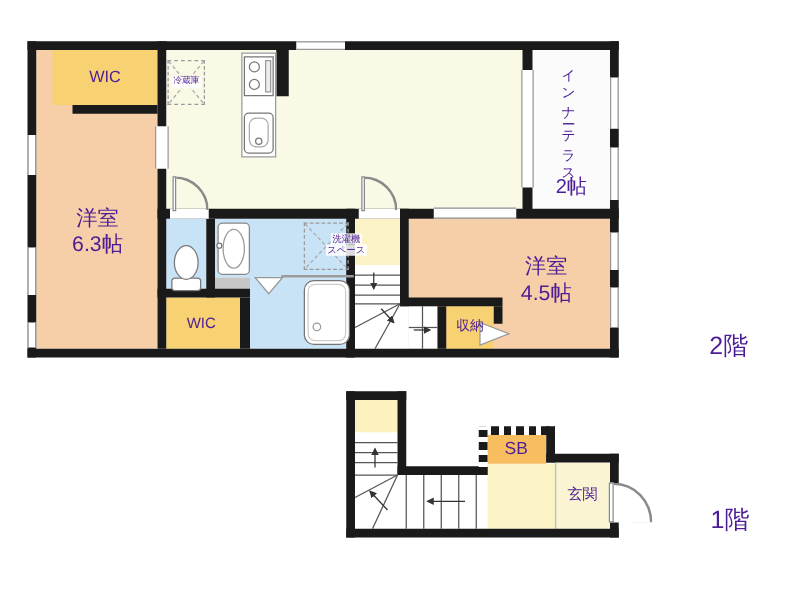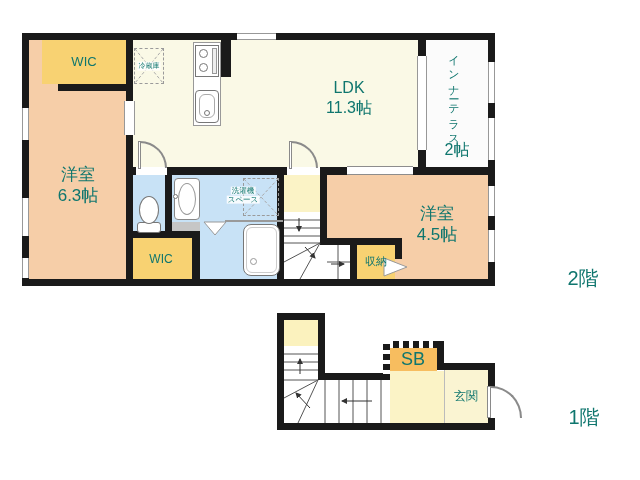--- a/index.html
+++ b/index.html
@@ -1,20 +1,20 @@
 <!DOCTYPE html>
 <html><head>
 <meta charset="utf-8">
 <style>
   html,body{margin:0;padding:0;background:#fff;}
   #canvas{position:relative;width:640px;height:480px;background:#ffffff;overflow:hidden;
           font-family:"Liberation Sans","DejaVu Sans",sans-serif;}
   .w{position:absolute;background:#1a1a1a;}
   .room{position:absolute;}
-  .lbl{position:absolute;color:#0f766e;text-align:center;line-height:1.25;white-space:nowrap;
+  .lbl{position:absolute;color:#4c1d95;text-align:center;line-height:1.25;white-space:nowrap;
        transform:translate(-50%,-50%);}
   .winh{position:absolute;background:#fff;border-top:1px solid #989898;border-bottom:1px solid #989898;box-sizing:border-box;}
   .winv{position:absolute;background:#fff;border-left:1px solid #989898;border-right:1px solid #989898;box-sizing:border-box;}
   .slideh{position:absolute;background:#fff;border-top:1px solid #8d8d8d;border-bottom:1px solid #8d8d8d;box-sizing:border-box;}
   .gap{position:absolute;background:#fff;}
   .arc{position:absolute;border-top:2px solid #8a8a8a;border-right:2px solid #8a8a8a;
        border-top-right-radius:100% 100%;box-sizing:border-box;background:transparent;}
   .arcfill{background:#fff;}
   .leafv{position:absolute;width:3px;background:#fff;border:1px solid #8a8a8a;box-sizing:border-box;}
   .dashh{position:absolute;background:repeating-linear-gradient(90deg,#1a1a1a 0 6px,#fff 6px 10px);}
@@ -107,21 +107,21 @@
   <div class="fix" style="left:174px;top:178px;width:26px;height:42px;border-radius:4px;border-color:#888;"></div>
   <div class="circ" style="left:178px;top:183px;width:18px;height:32px;border-color:#999;"></div>
   <div class="circ" style="left:173px;top:194px;width:5px;height:5px;"></div>
 
   <div class="dashbox" style="left:243px;top:178px;width:36px;height:38px;">
     <svg width="36" height="38" style="left:0;top:0;">
       <line x1="0" y1="0" x2="34" y2="36" stroke="#aaa" stroke-dasharray="3,2"></line>
       <line x1="34" y1="0" x2="0" y2="36" stroke="#aaa" stroke-dasharray="3,2"></line>
     </svg>
   </div>
-  <div class="lbl" style="left:243px;top:196px;font-size:7.5px;font-family:Liberation Mono, monospace;">
+  <div class="lbl" style="left:277px;top:196px;font-size:7.5px;">
     <span class="tinybg">洗濯機</span><br>
     <span class="tinybg">スペース</span>
   </div>
 
   <div class="fix" style="left:243px;top:224px;width:37px;height:52px;border-radius:8px;"></div>
   <div class="fix" style="left:246px;top:227px;width:31px;height:46px;border-radius:6px;border-color:#ccc;"></div>
   <div class="circ" style="left:250px;top:258px;width:7px;height:7px;border-color:#999;"></div>
   <svg style="left:203px;top:221px;" width="24" height="16">
     <polygon points="1,1 23,1 12,14" fill="#fff" stroke="#999"></polygon>
   </svg>
@@ -150,24 +150,20 @@
       <line x1="15" y1="6" x2="15" y2="19" marker-end="url(#ah2)"></line>
       <line x1="21" y1="35" x2="31" y2="46" marker-end="url(#ah2)"></line>
       <line x1="47" y1="52" x2="60" y2="52" marker-end="url(#ah2)"></line>
     </g>
   </svg>
 
   <div class="lbl" style="left:84px;top:62px;font-size:13px;">WIC</div>
   <div class="lbl" style="left:78px;top:185px;font-size:17px;">
     <div>洋室</div>
     <div>6.3帖</div>
-  </div>
-  <div class="lbl" style="left:349px;top:98px;font-size:16px;">
-    <div>LDK</div>
-    <div>11.3帖</div>
   </div>
   <div class="lbl" style="left:453px;top:95px;font-size:11px;writing-mode:vertical-rl;letter-spacing:3px;transform:translate(-50%,-50%);">インナーテラス</div>
   <div class="lbl" style="left:457px;top:150px;font-size:16px;">2帖</div>
   <div class="lbl" style="left:161px;top:259px;font-size:12px;">WIC</div>
   <div class="lbl" style="left:376px;top:262px;font-size:11px;">収納</div>
   <div class="lbl" style="left:437px;top:224px;font-size:17px;">
     <div>洋室</div>
     <div>4.5帖</div>
   </div>
   <div class="lbl" style="left:583px;top:278px;font-size:20px;">2階</div>
@@ -213,17 +209,17 @@
       <line x1="83" y1="34" x2="83" y2="77"></line>
       <line x1="97" y1="34" x2="97" y2="77"></line>
     </g>
     <g stroke="#333" stroke-width="1" fill="none">
       <line x1="16" y1="28" x2="16" y2="13" marker-end="url(#ah1)"></line>
       <line x1="26" y1="62" x2="12" y2="47" marker-end="url(#ah1)"></line>
       <line x1="88" y1="55" x2="58" y2="55" marker-end="url(#ah1)"></line>
     </g>
   </svg>
 
-  <div class="lbl" style="left:413px;top:359px;font-size:18px;">SB</div>
+  <div class="lbl" style="left:413px;top:359px;font-size:14px;">SB</div>
   <div class="lbl" style="left:466px;top:396px;font-size:12px;">玄関</div>
   <div class="lbl" style="left:584px;top:417px;font-size:20px;">1階</div>
 
 </div>
 
 </body></html>

